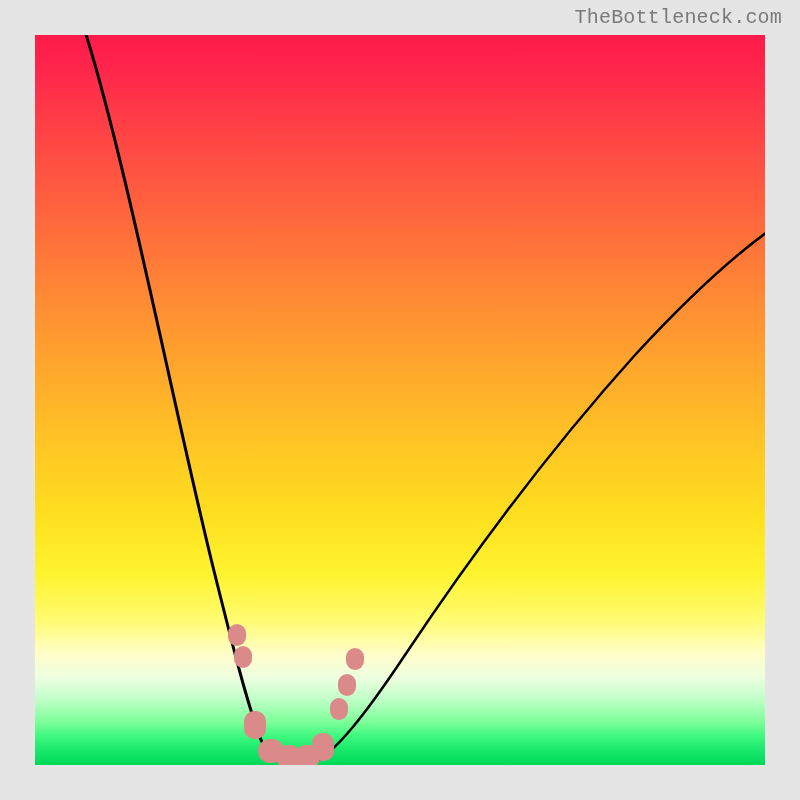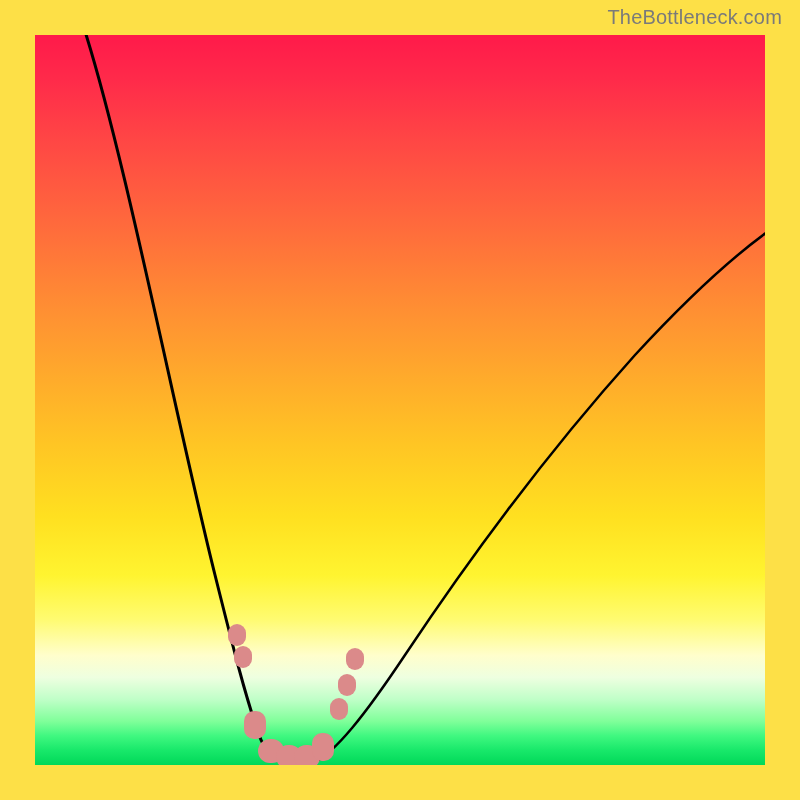--- a/index.html
+++ b/index.html
@@ -10,21 +10,22 @@
     position: relative;
     font-family: Arial, sans-serif;
     overflow: hidden;
   }
   .frame {
     position: absolute;
     top: 0;
     left: 0;
     width: 800px;
     height: 800px;
-    background: #fde047;
+    background: #e5e5e5;
+    font-family: Liberation Mono, monospace;
   }
   .plot-area {
     position: absolute;
     top: 35px;
     left: 35px;
     width: 730px;
     height: 730px;
     overflow: hidden;
   }
   .gradient-bg {

